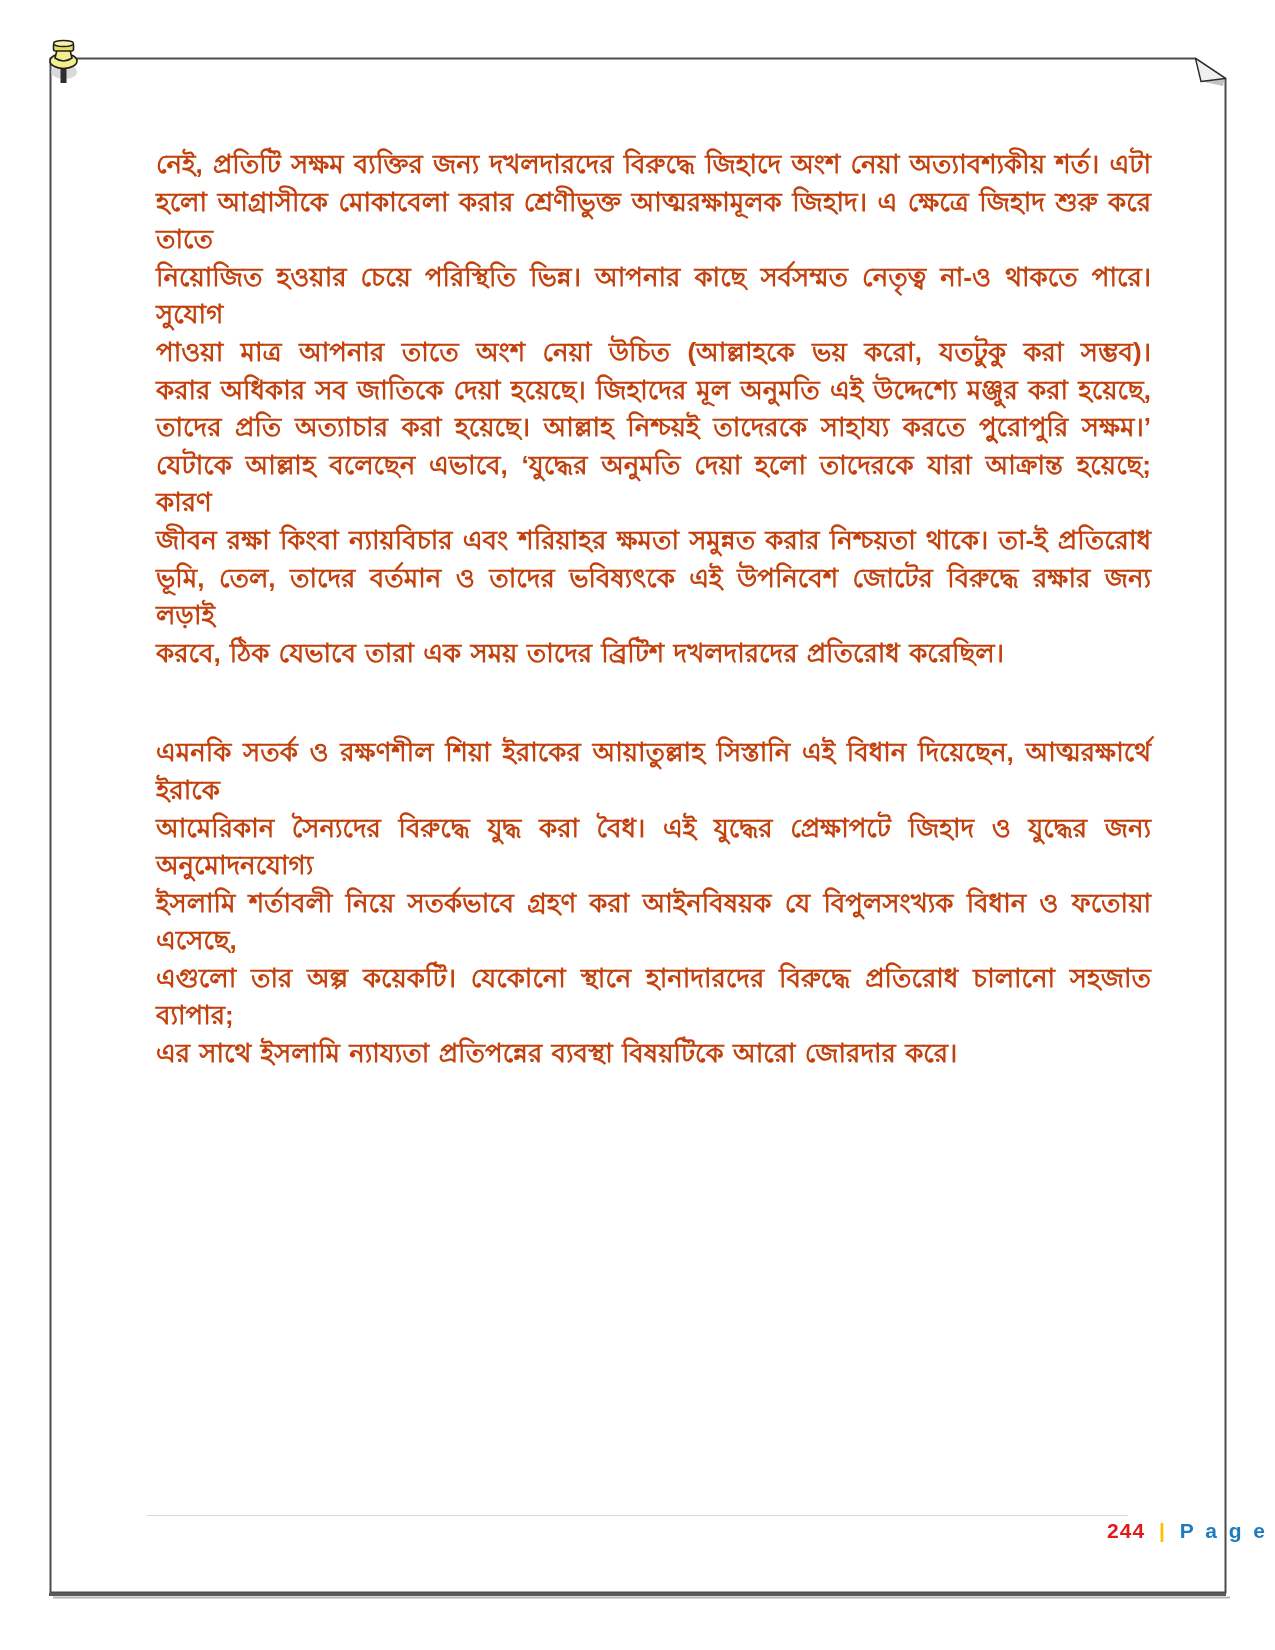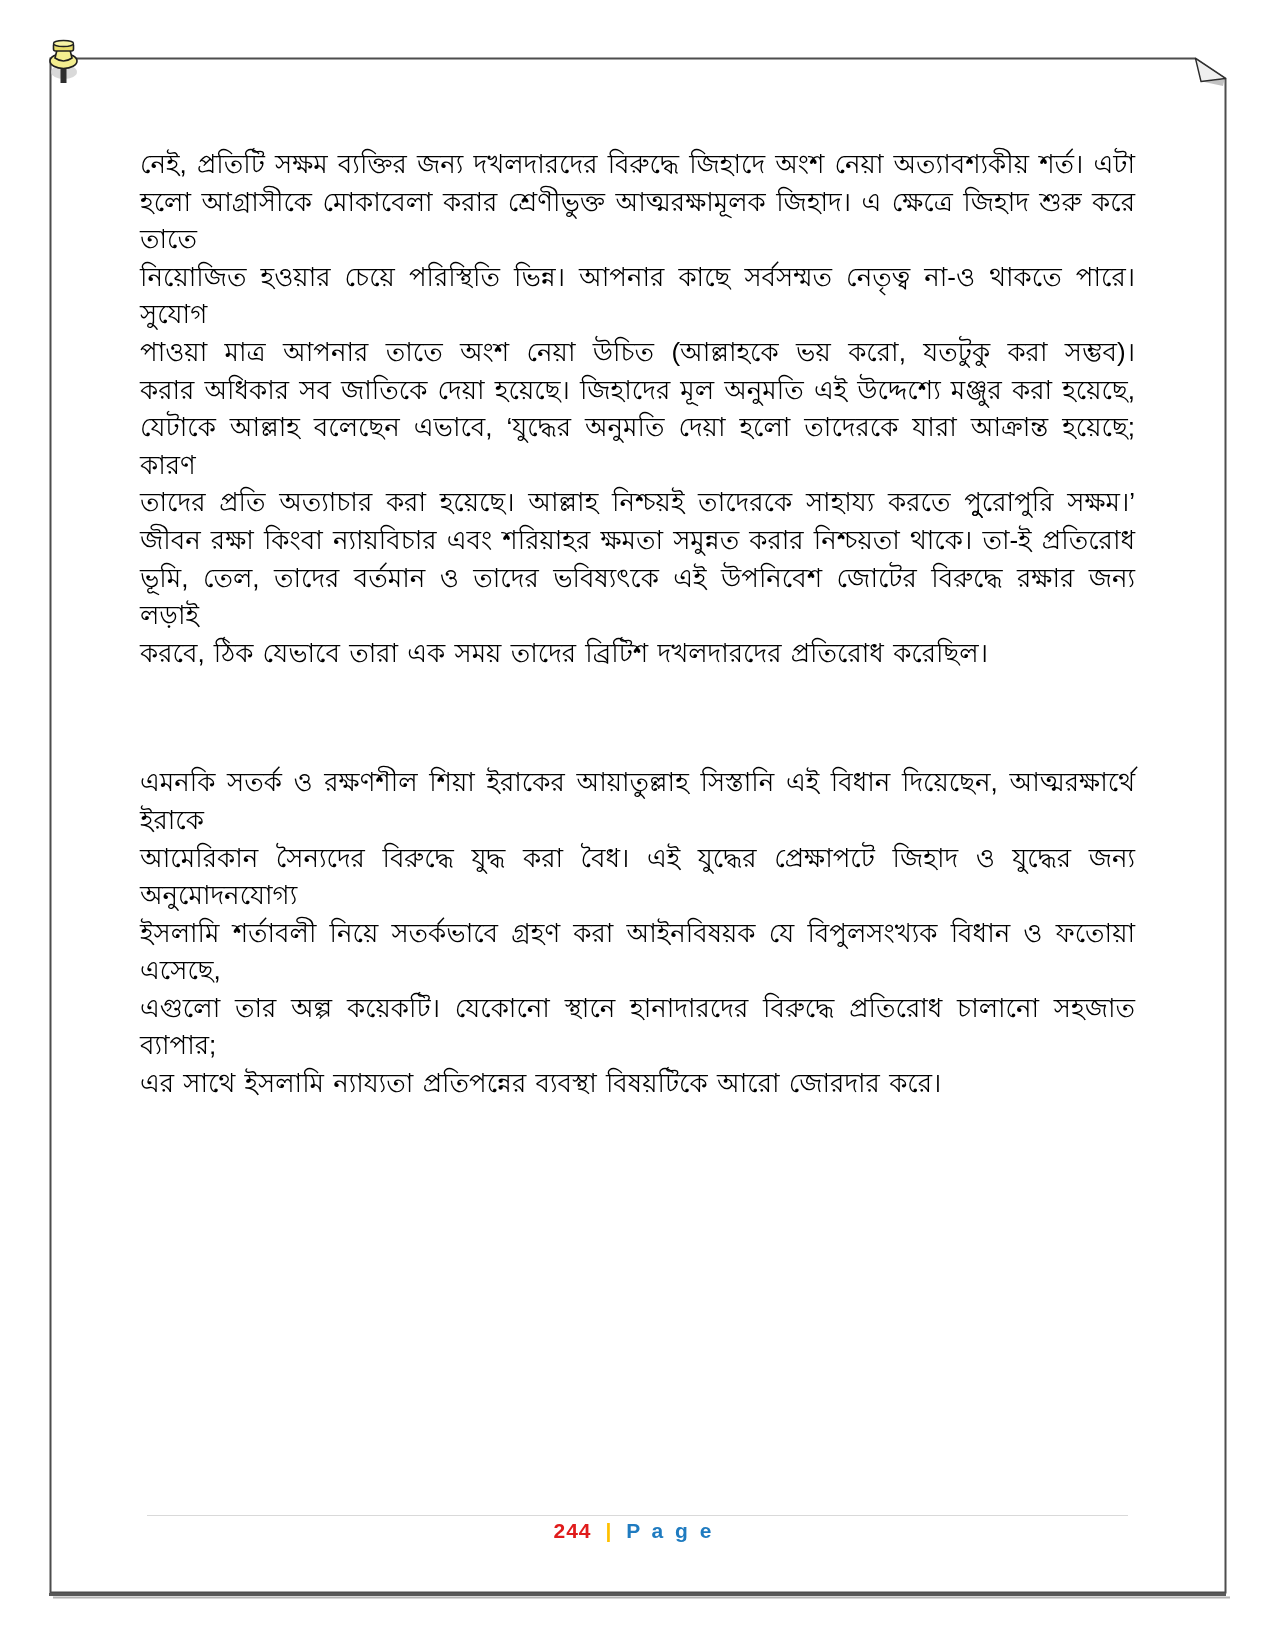--- a/index.html
+++ b/index.html
@@ -16,30 +16,30 @@
     overflow: hidden;
   }
   .frame-svg {
     position: absolute;
     left: 0;
     top: 0;
     pointer-events: none;
   }
   .doc-body {
     position: absolute;
-    left: 140px;
+    left: 156px;
     width: 995px;
     top: 146px;
-    color: #000000;
+    color: #c2410c;
     font-size: 26px;
     line-height: 37.6px;
-    font-weight: 400;
+    font-weight: 700;
   }
   .para { margin: 0; }
-  .para + .para { margin-top: 92px; }
+  .para + .para { margin-top: 62px; }
   .line {
     text-align: justify;
     text-align-last: justify;
     word-spacing: 2px;
   }
   .line.last {
     text-align-last: left;
   }
   .footer-divider {
     position: absolute;
@@ -47,21 +47,21 @@
     top: 1515px;
     width: 981px;
     height: 1px;
     background: #d9d9d9;
   }
   .footer {
     position: absolute;
     left: 0;
     top: 1519px;
     width: 1268px;
-    text-align: center;
+    text-align: right;
     font-size: 21px;
     font-weight: bold;
     letter-spacing: 1px;
   }
   .footer .page-number { color: #e01b1b; }
   .footer .footer-sep { color: #ffc000; padding: 0 7px; }
   .footer .page-word { color: #1f7bc0; letter-spacing: 3px; }
 </style>
 </head>
 <body>
@@ -90,22 +90,22 @@
     </g>
   </svg>
 
   <div class="doc-body">
       <div class="para">
         <div class="line">নেই, প্রতিটি সক্ষম ব্যক্তির জন্য দখলদারদের বিরুদ্ধে জিহাদে অংশ নেয়া অত্যাবশ্যকীয় শর্ত। এটা</div>
         <div class="line">হলো আগ্রাসীকে মোকাবেলা করার শ্রেণীভুক্ত আত্মরক্ষামূলক জিহাদ। এ ক্ষেত্রে জিহাদ শুরু করে তাতে</div>
         <div class="line">নিয়োজিত হওয়ার চেয়ে পরিস্থিতি ভিন্ন। আপনার কাছে সর্বসম্মত নেতৃত্ব না-ও থাকতে পারে। সুযোগ</div>
         <div class="line">পাওয়া মাত্র আপনার তাতে অংশ নেয়া উচিত (আল্লাহকে ভয় করো, যতটুকু করা সম্ভব)।</div>
         <div class="line">করার অধিকার সব জাতিকে দেয়া হয়েছে। জিহাদের মূল অনুমতি এই উদ্দেশ্যে মঞ্জুর করা হয়েছে,</div>
+        <div class="line">তাদের প্রতি অত্যাচার করা হয়েছে। আল্লাহ নিশ্চয়ই তাদেরকে সাহায্য করতে পুুরোপুরি সক্ষম।’</div>
         <div class="line">যেটাকে আল্লাহ বলেছেন এভাবে, ‘যুদ্ধের অনুমতি দেয়া হলো তাদেরকে যারা আক্রান্ত হয়েছে; কারণ</div>
-        <div class="line">তাদের প্রতি অত্যাচার করা হয়েছে। আল্লাহ নিশ্চয়ই তাদেরকে সাহায্য করতে পুুরোপুরি সক্ষম।’</div>
         <div class="line">জীবন রক্ষা কিংবা ন্যায়বিচার এবং শরিয়াহর ক্ষমতা সমুন্নত করার নিশ্চয়তা থাকে। তা-ই প্রতিরোধ</div>
         <div class="line">ভূমি, তেল, তাদের বর্তমান ও তাদের ভবিষ্যৎকে এই উপনিবেশ জোটের বিরুদ্ধে রক্ষার জন্য লড়াই</div>
         <div class="line last">করবে, ঠিক যেভাবে তারা এক সময় তাদের ব্রিটিশ দখলদারদের প্রতিরোধ করেছিল।</div>
       </div>
       <div class="para">
         <div class="line">এমনকি সতর্ক ও রক্ষণশীল শিয়া ইরাকের আয়াতুল্লাহ সিস্তানি এই বিধান দিয়েছেন, আত্মরক্ষার্থে ইরাকে</div>
         <div class="line">আমেরিকান সৈন্যদের বিরুদ্ধে যুদ্ধ করা বৈধ। এই যুদ্ধের প্রেক্ষাপটে জিহাদ ও যুদ্ধের জন্য অনুমোদনযোগ্য</div>
         <div class="line">ইসলামি শর্তাবলী নিয়ে সতর্কভাবে গ্রহণ করা আইনবিষয়ক যে বিপুলসংখ্যক বিধান ও ফতোয়া এসেছে,</div>
         <div class="line">এগুলো তার অল্প কয়েকটি। যেকোনো স্থানে হানাদারদের বিরুদ্ধে প্রতিরোধ চালানো সহজাত ব্যাপার;</div>
         <div class="line last">এর সাথে ইসলামি ন্যায্যতা প্রতিপন্নের ব্যবস্থা বিষয়টিকে আরো জোরদার করে।</div>

